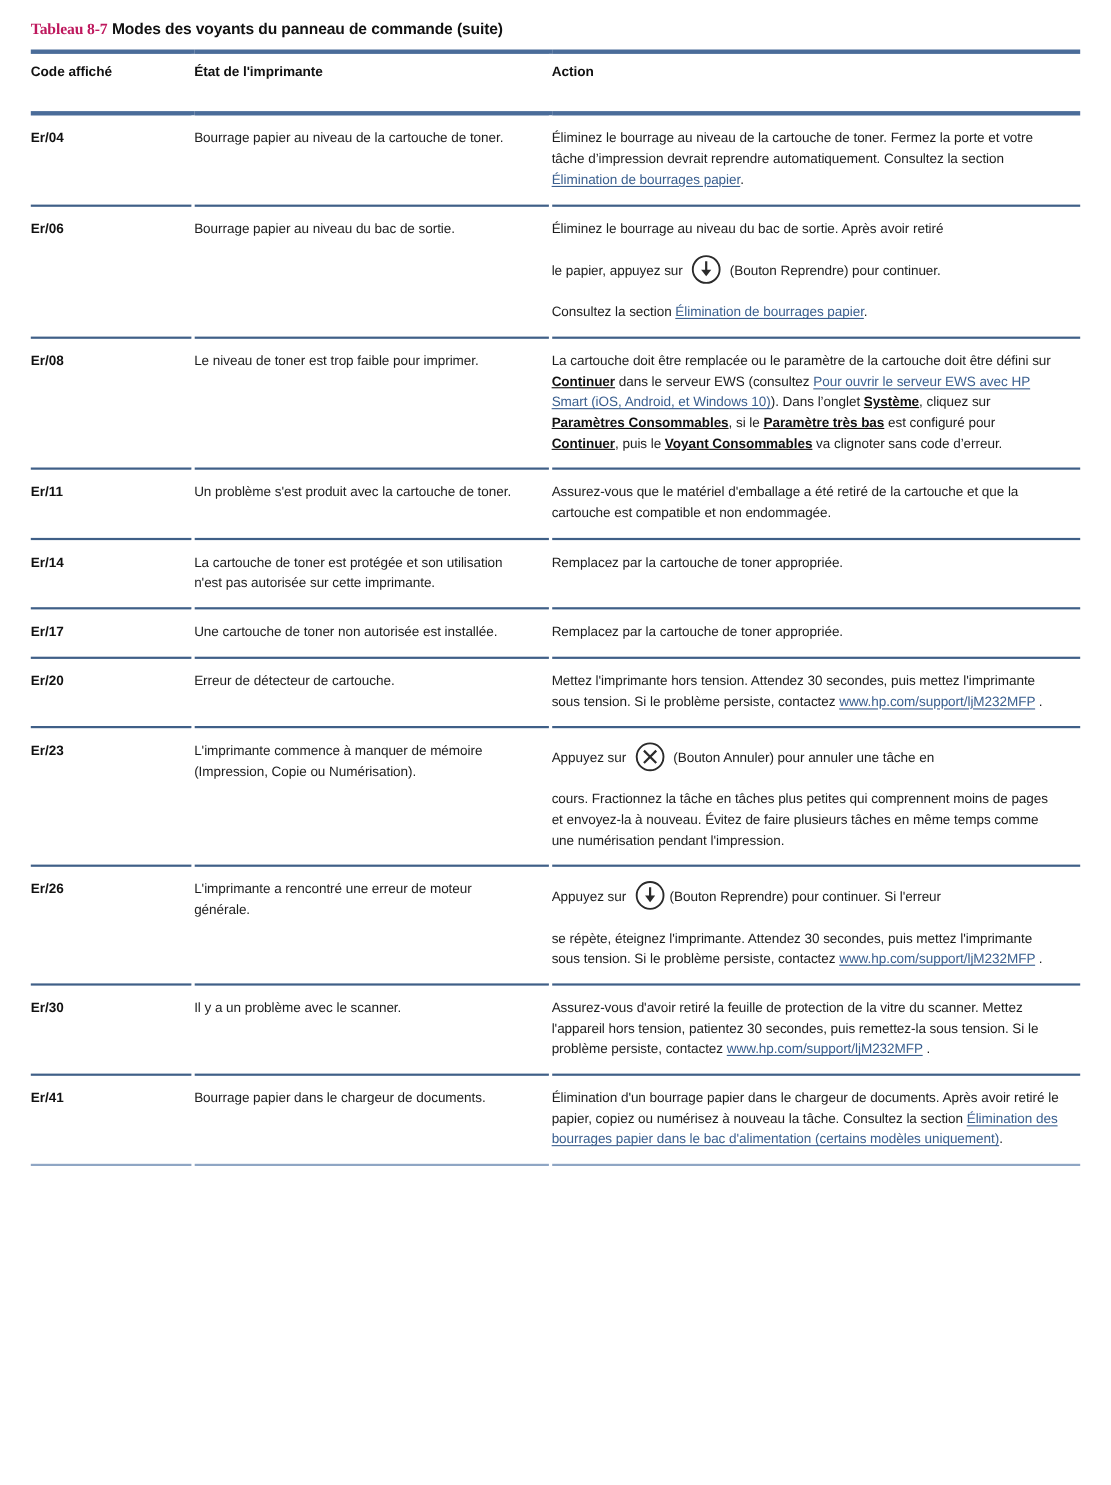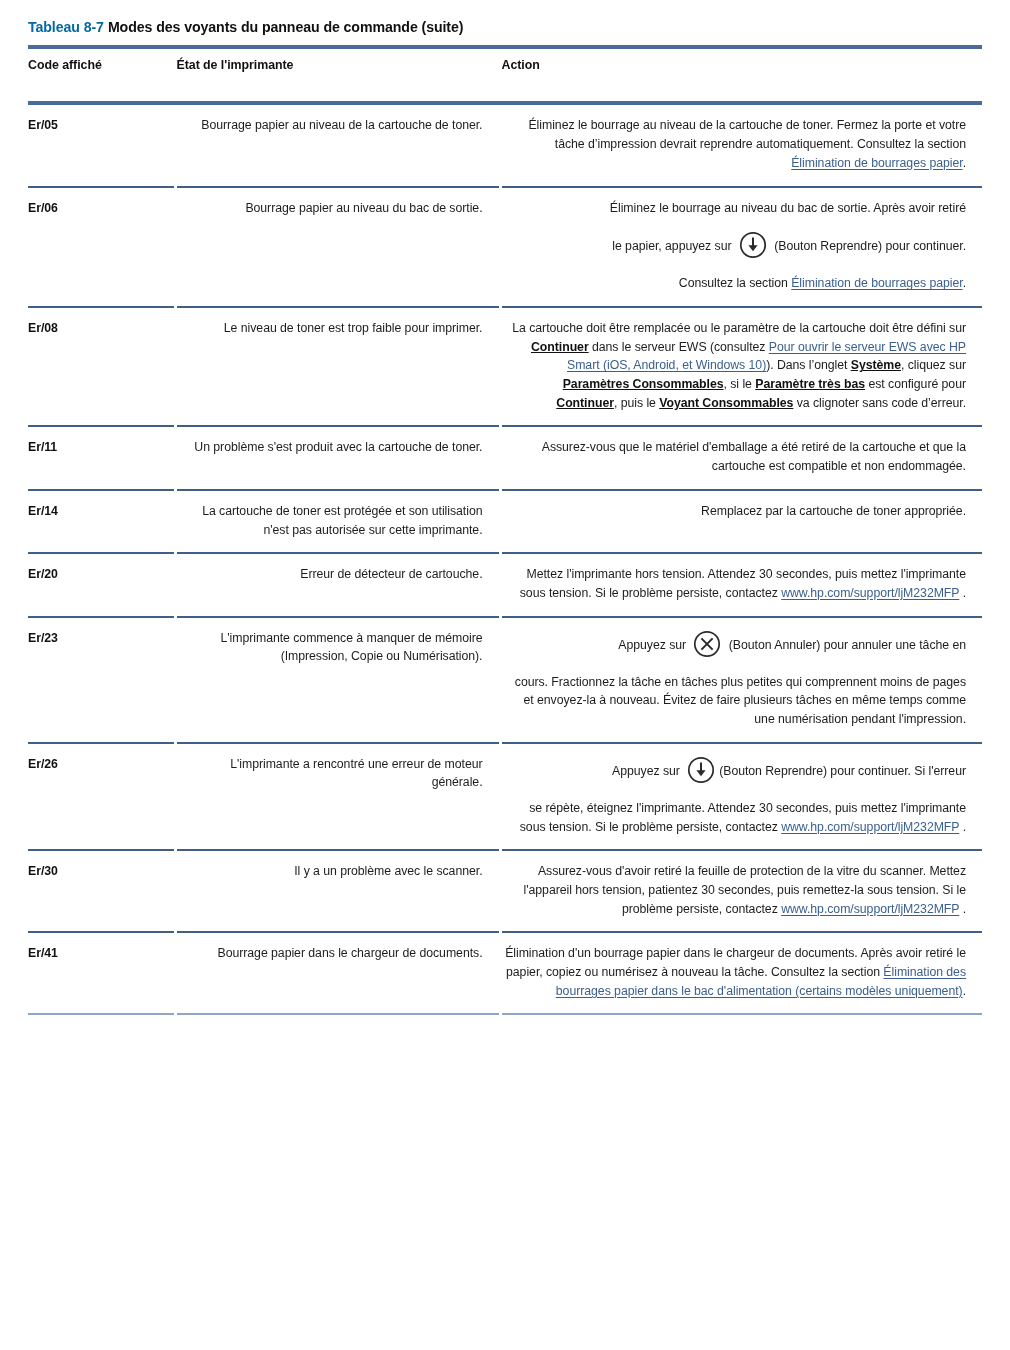--- a/index.html
+++ b/index.html
@@ -27,21 +27,22 @@
   
   .caption {
     font-size: 14.2px;
     font-weight: bold;
     line-height: 1.3;
     margin: 0 0 9px 0;
     letter-spacing: -0.1px;
     white-space: nowrap;
   }
   .caption-label {
-    color: #0369a1;
+    color: #be185d;
+    font-family: Liberation Serif, serif;
   }
   .caption-title {
     color: #111111;
     margin-left: 4px;
   }
 
   
   table.ttable {
     width: 954px;
     border-collapse: collapse;
@@ -67,21 +68,21 @@
 
   tbody td {
     vertical-align: top;
     font-size: 12.3px;
     line-height: 1.52;
     color: #1d1d1d;
     padding: 11px 16px 13px 0;
     border-bottom: 2px solid #3f5f87;
     letter-spacing: -0.05px;
   }
-  tbody td.sp { border-left: 3px solid #ffffff; text-align: right; }
+  tbody td.sp { border-left: 3px solid #ffffff; }
   tbody tr:last-child td {
     border-bottom: 2px solid #8fa6c4;
   }
   td.code {
     font-weight: bold;
     color: #111111;
     white-space: nowrap;
   }
 
   
@@ -121,21 +122,21 @@
     </colgroup>
     <thead>
       <tr>
         <th>Code affiché</th>
         <th class="sp">État de l'imprimante</th>
         <th class="sp">Action</th>
       </tr>
     </thead>
     <tbody id="tbody">
         <tr>
-          <td class="code">Er/05</td>
+          <td class="code">Er/04</td>
           <td class="sp">Bourrage papier au niveau de la cartouche de toner.</td>
           <td class="sp">
             <p class="p">Éliminez le bourrage au niveau de la cartouche de toner. Fermez la porte et votre tâche d’impression devrait reprendre automatiquement. Consultez la section <a class="lnk" href="#">Élimination de bourrages papier</a>.</p>
           </td>
         </tr>
         <tr>
           <td class="code">Er/06</td>
           <td class="sp">Bourrage papier au niveau du bac de sortie.</td>
           <td class="sp">
             <p class="p">Éliminez le bourrage au niveau du bac de sortie. Après avoir retiré</p>
@@ -162,20 +163,27 @@
           </td>
         </tr>
         <tr>
           <td class="code">Er/14</td>
           <td class="sp">La cartouche de toner est protégée et son utilisation n'est pas autorisée sur cette imprimante.</td>
           <td class="sp">
             <p class="p">Remplacez par la cartouche de toner appropriée.</p>
           </td>
         </tr>
         <tr>
+          <td class="code">Er/17</td>
+          <td class="sp">Une cartouche de toner non autorisée est installée.</td>
+          <td class="sp">
+            <p class="p">Remplacez par la cartouche de toner appropriée.</p>
+          </td>
+        </tr>
+        <tr>
           <td class="code">Er/20</td>
           <td class="sp">Erreur de détecteur de cartouche.</td>
           <td class="sp">
             <p class="p">Mettez l'imprimante hors tension. Attendez 30 secondes, puis mettez l'imprimante sous tension. Si le problème persiste, contactez <a class="lnk" href="#">www.hp.com/support/ljM232MFP</a> .</p>
           </td>
         </tr>
         <tr>
           <td class="code">Er/23</td>
           <td class="sp">L'imprimante commence à manquer de mémoire (Impression, Copie ou Numérisation).</td>
           <td class="sp">

